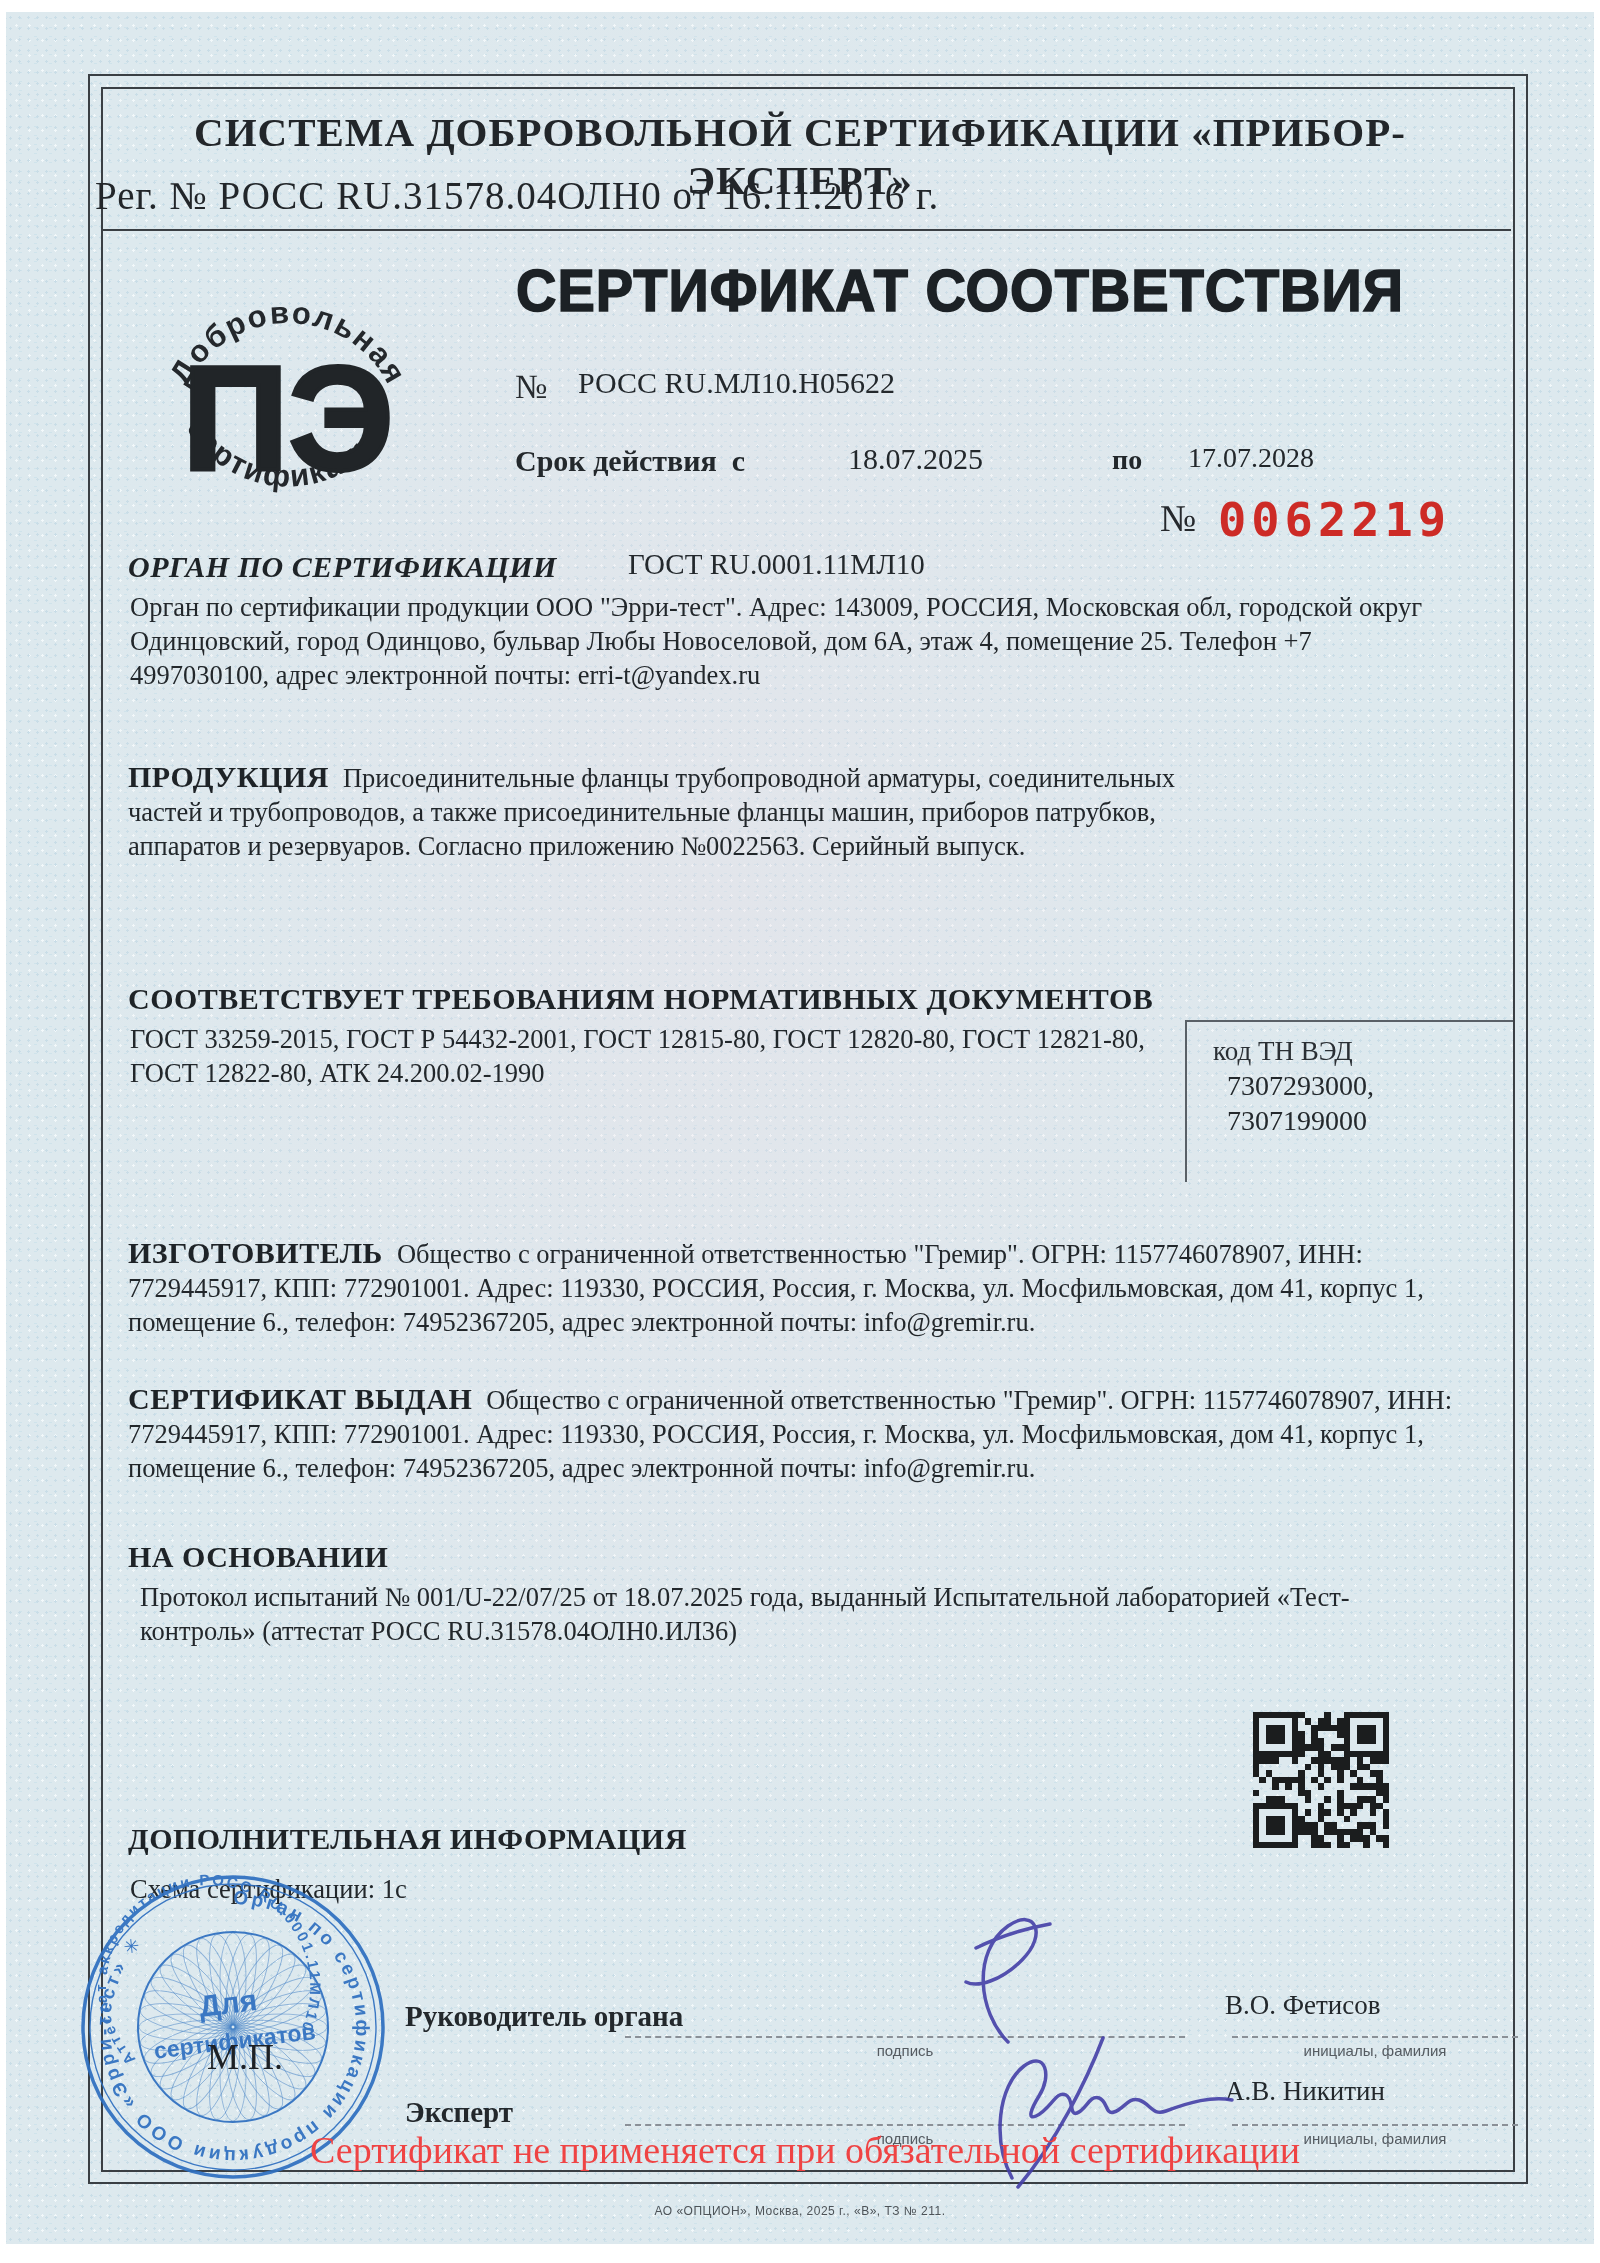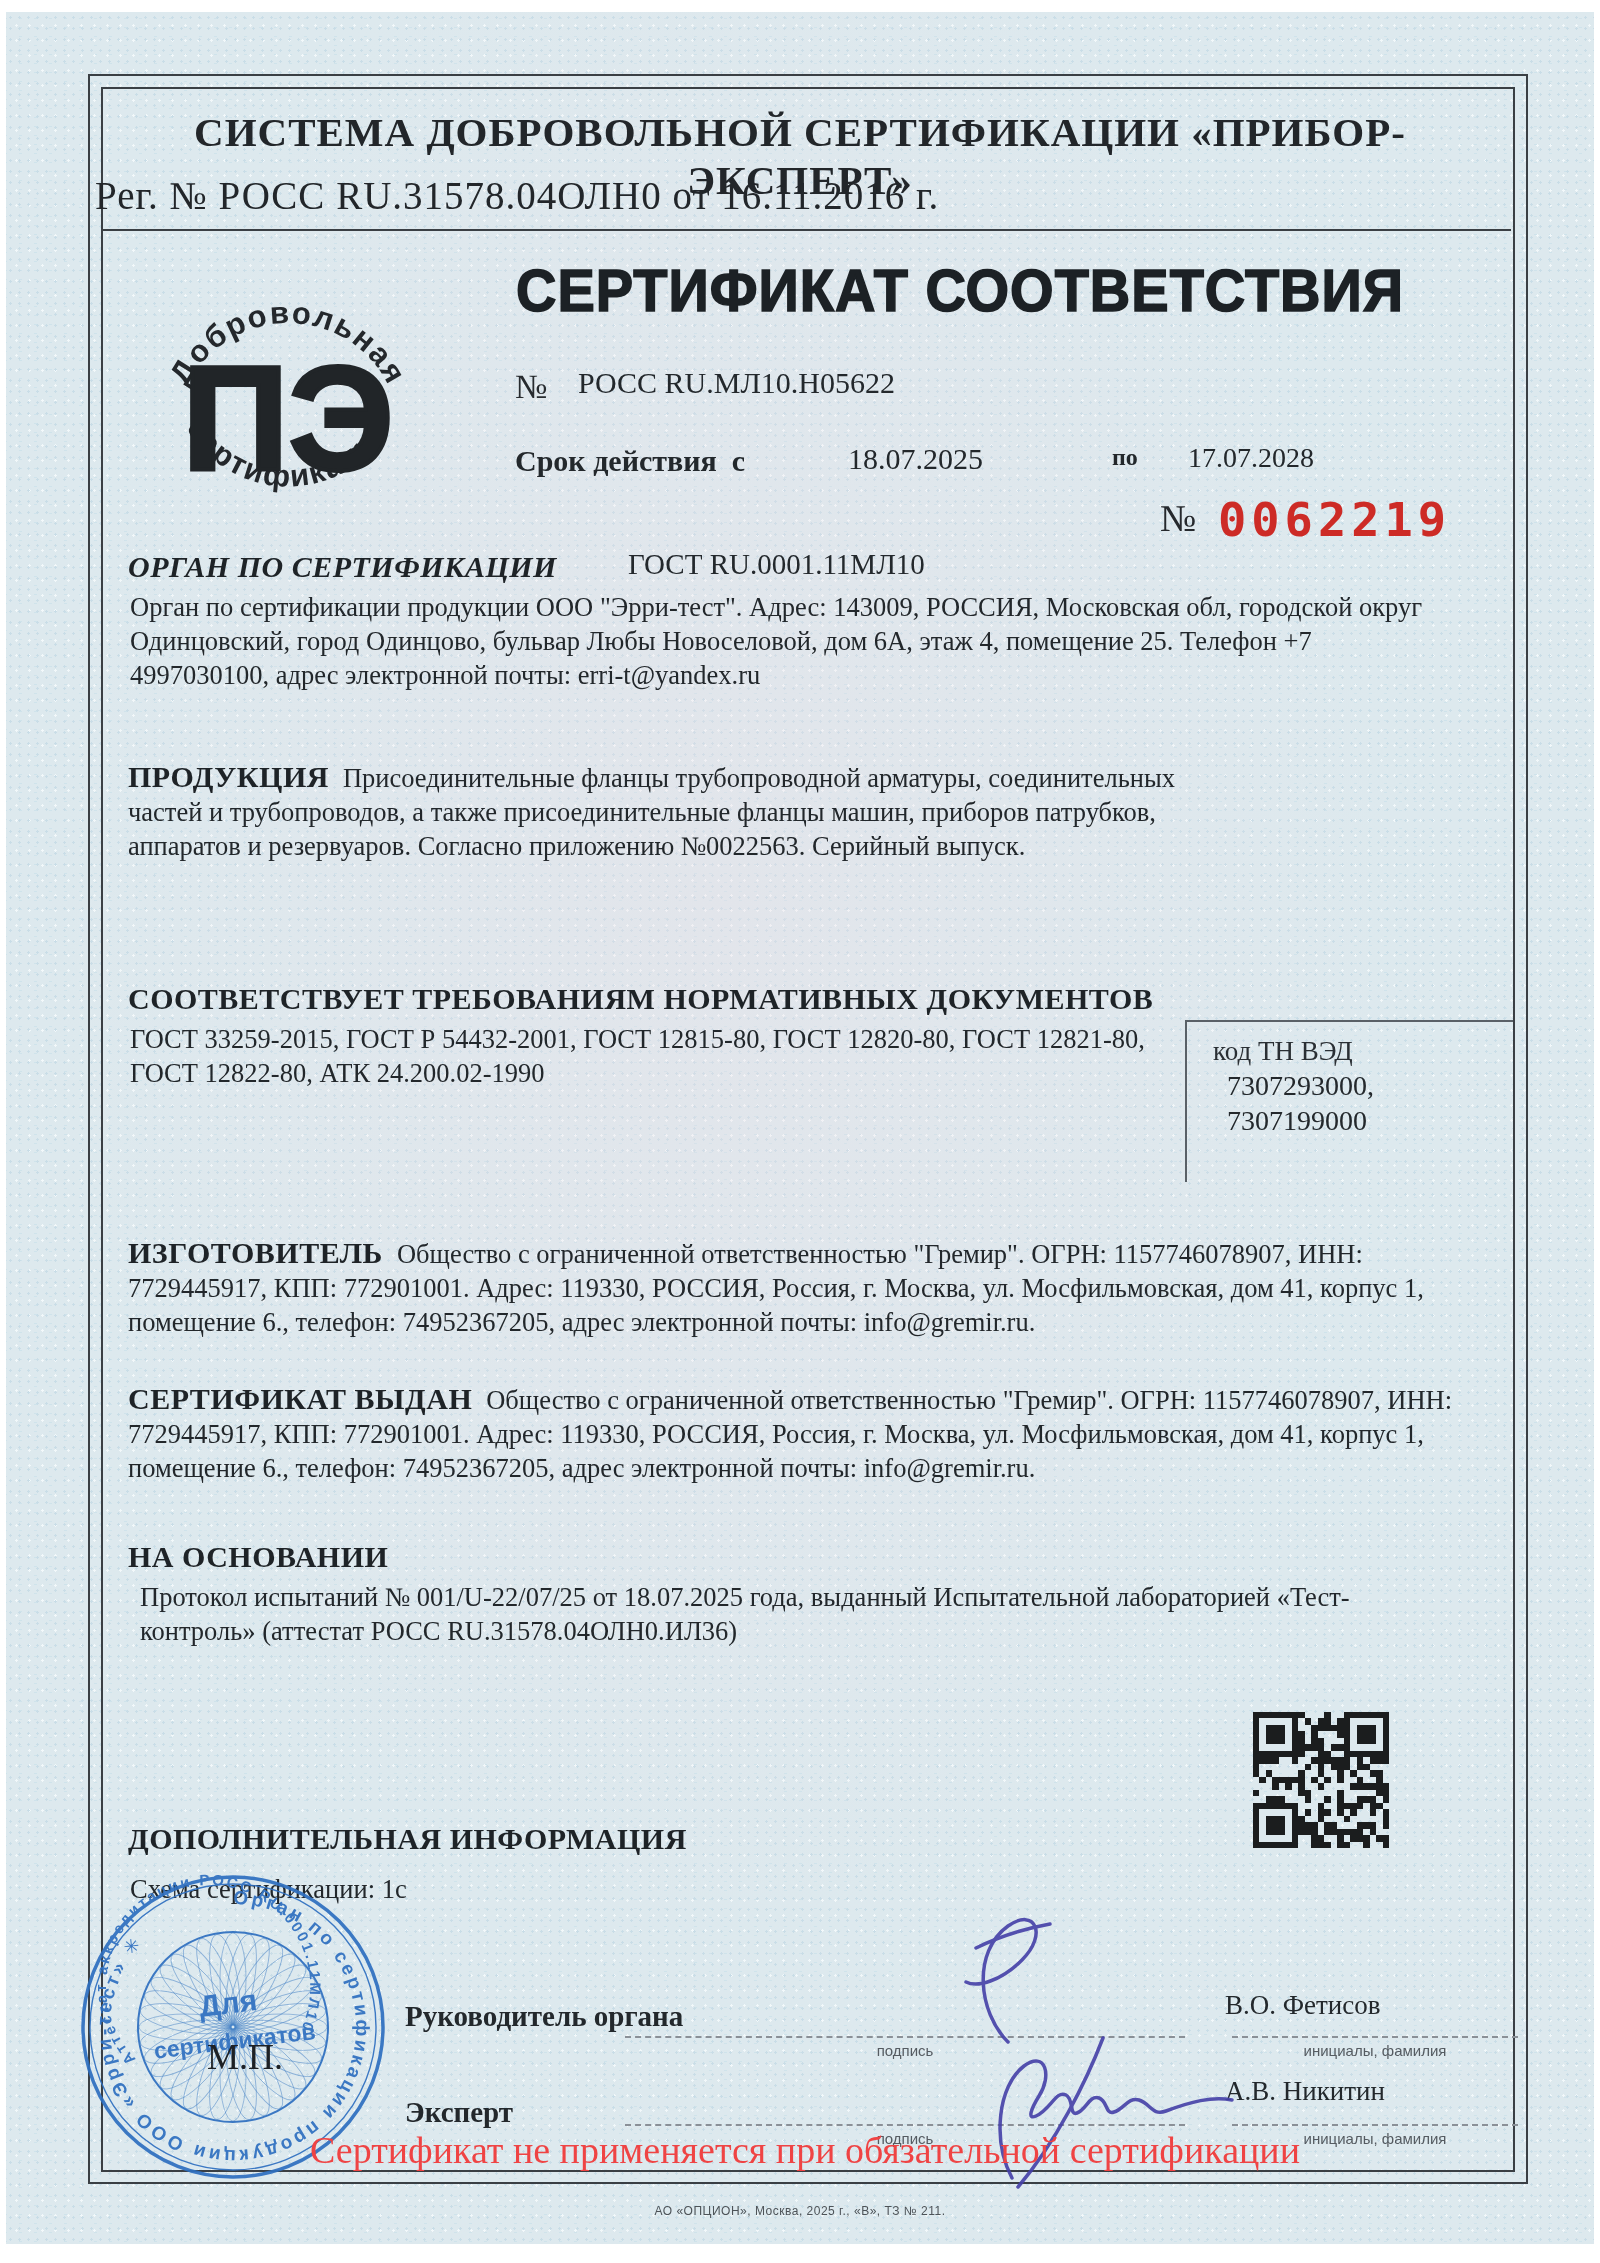--- a/index.html
+++ b/index.html
@@ -22,21 +22,21 @@
   .reg-line{left:95px;top:173px;width:1410px;font-weight:normal;font-size:39px;
             letter-spacing:1px;color:#22262a;}
   .cert-title{left:445px;top:258px;width:1030px;text-align:center;
               font-family:"Liberation Sans","DejaVu Sans",sans-serif;font-weight:bold;
               font-size:56px;letter-spacing:1px;color:#1c2125;transform:scaleY(1.06);
               -webkit-text-stroke:1.5px #1c2125;}
   .no-label{left:515px;top:368px;font-size:34px;color:#272b2f;}
   .no-value{left:578px;top:366px;font-size:30px;color:#23282c;}
   .valid-label{left:515px;top:444px;font-size:30px;font-weight:bold;color:#23282c;white-space:pre;}
   .valid-from{left:848px;top:442px;font-size:30px;}
-  .valid-po{left:1112px;top:444px;font-size:24px;font-weight:bold;}
+  .valid-po{left:1112px;top:444px;font-size:28px;font-weight:bold;}
   .valid-to{left:1188px;top:442px;font-size:28px;}
   .blank-no-label{left:1160px;top:496px;font-size:38px;color:#26292d;}
   .blank-no{left:1218px;top:492px;font-family:"DejaVu Sans Mono","Liberation Mono",monospace;
             font-size:47px;font-weight:bold;letter-spacing:5px;}
   .sec-title{font-weight:bold;font-size:30px;letter-spacing:.5px;color:#1e2327;}
   .sec-value{font-size:29px;color:#23282c;}
   .body-text{font-size:26.5px;line-height:34px;color:#22272b;}
   .inline-title{font-weight:bold;font-size:30px;letter-spacing:.5px;color:#1e2327;padding-right:14px;}
   .code-box{position:absolute;border-top:2px solid #596067;border-left:2px solid #596067;}
   .code-label{position:absolute;font-size:27px;color:#2a2f34;}

